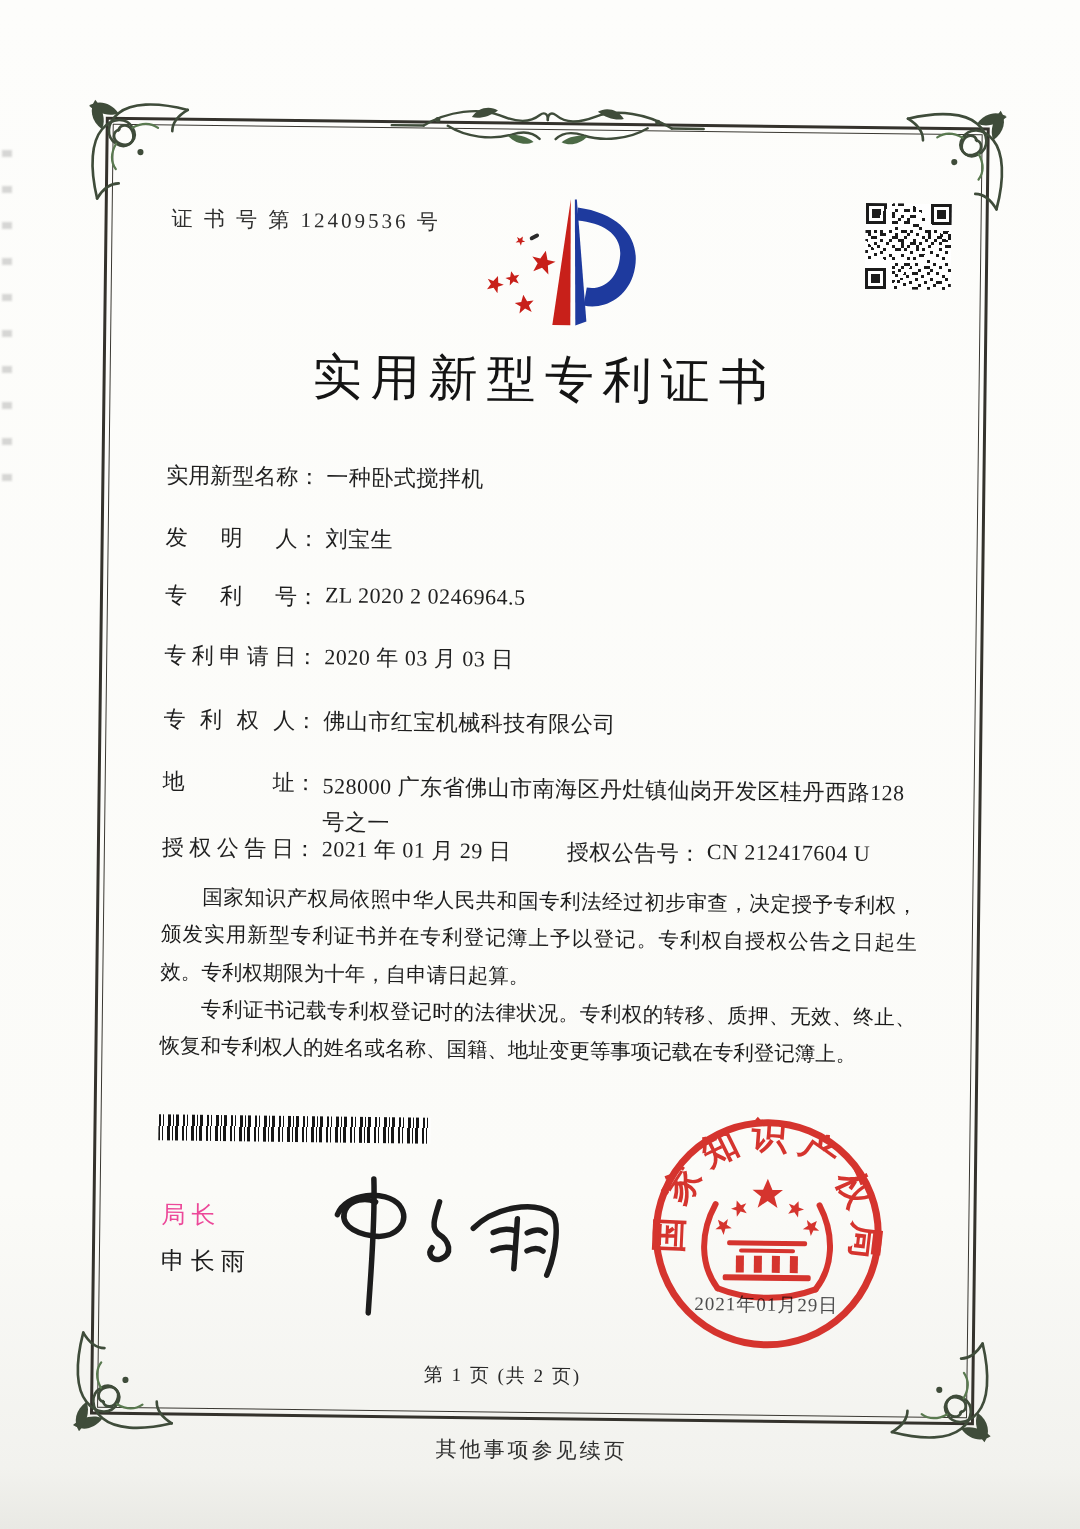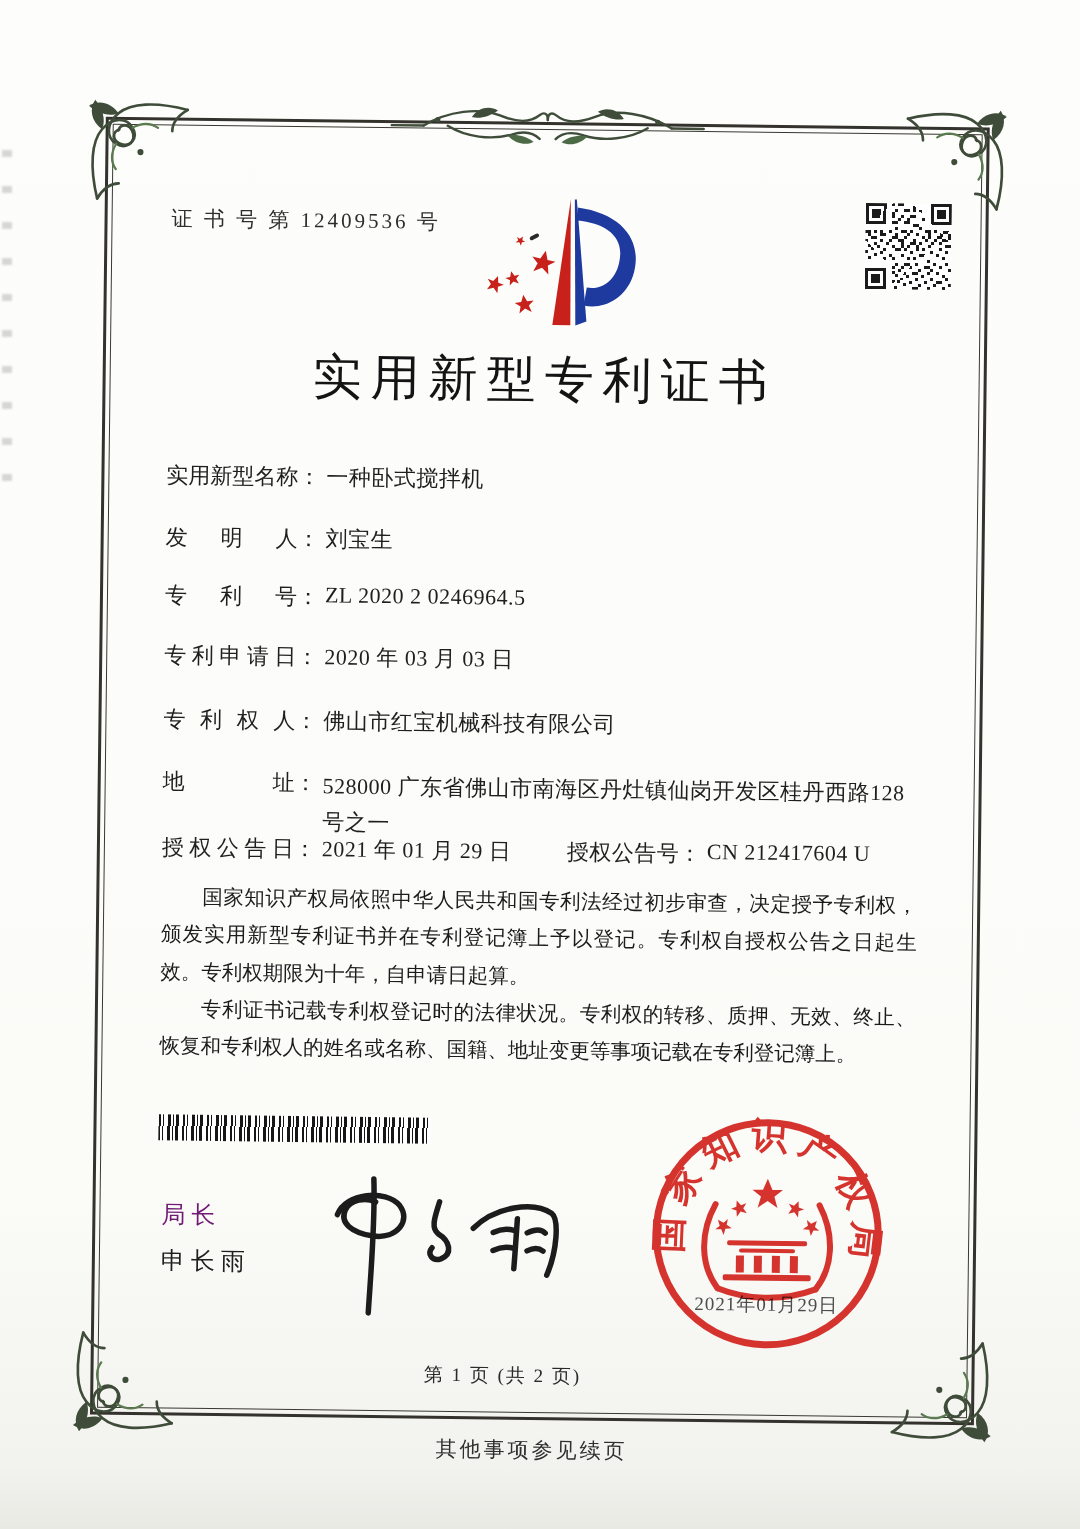--- a/index.html
+++ b/index.html
@@ -46,21 +46,21 @@
   .pair2{position:absolute;left:405px;top:0;}
   .paras{position:absolute;left:62px;top:758px;width:756px;font-size:20.5px;line-height:1.82;color:#1c1c1c;text-align:justify;}
   .paras p{margin:0;text-indent:2em;}
   .barcode{
     position:absolute;left:62px;top:994px;width:272px;height:26px;
     background:repeating-linear-gradient(90deg,
       #161616 0 2px,#fff 2px 4px,#161616 4px 5px,#fff 5px 9px,
       #161616 9px 12px,#fff 12px 14px,#161616 14px 15px,#fff 15px 17px,
       #161616 17px 20px,#fff 20px 24px);
   }
-  .director-title{position:absolute;left:66px;top:1078px;font-size:24px;letter-spacing:6px;color:#701a75;font-family:"Liberation Sans","DejaVu Sans",sans-serif;}
+  .director-title{position:absolute;left:66px;top:1078px;font-size:24px;letter-spacing:6px;color:#ec4899;font-family:"Liberation Sans","DejaVu Sans",sans-serif;}
   .director-name{position:absolute;left:66px;top:1124px;font-size:24px;letter-spacing:6px;color:#1e1e1e;font-family:"Liberation Sans","DejaVu Sans",sans-serif;}
   .signature{position:absolute;left:192px;top:1040px;width:280px;height:158px;}
   .sealdate{
     position:absolute;left:547px;top:1164px;width:250px;text-align:center;
     font-size:19px;letter-spacing:1px;color:#4d4d4d;z-index:1;
   }
   .seal{position:absolute;left:547px;top:981px;width:250px;height:250px;z-index:2;mix-blend-mode:multiply;opacity:.93;}
   .pageinfo{position:absolute;left:0;right:60px;top:1238px;text-align:center;font-size:19px;letter-spacing:2px;color:#2a2a2a;}
   .continuation{
     position:absolute;left:240px;top:1436px;width:600px;text-align:center;

